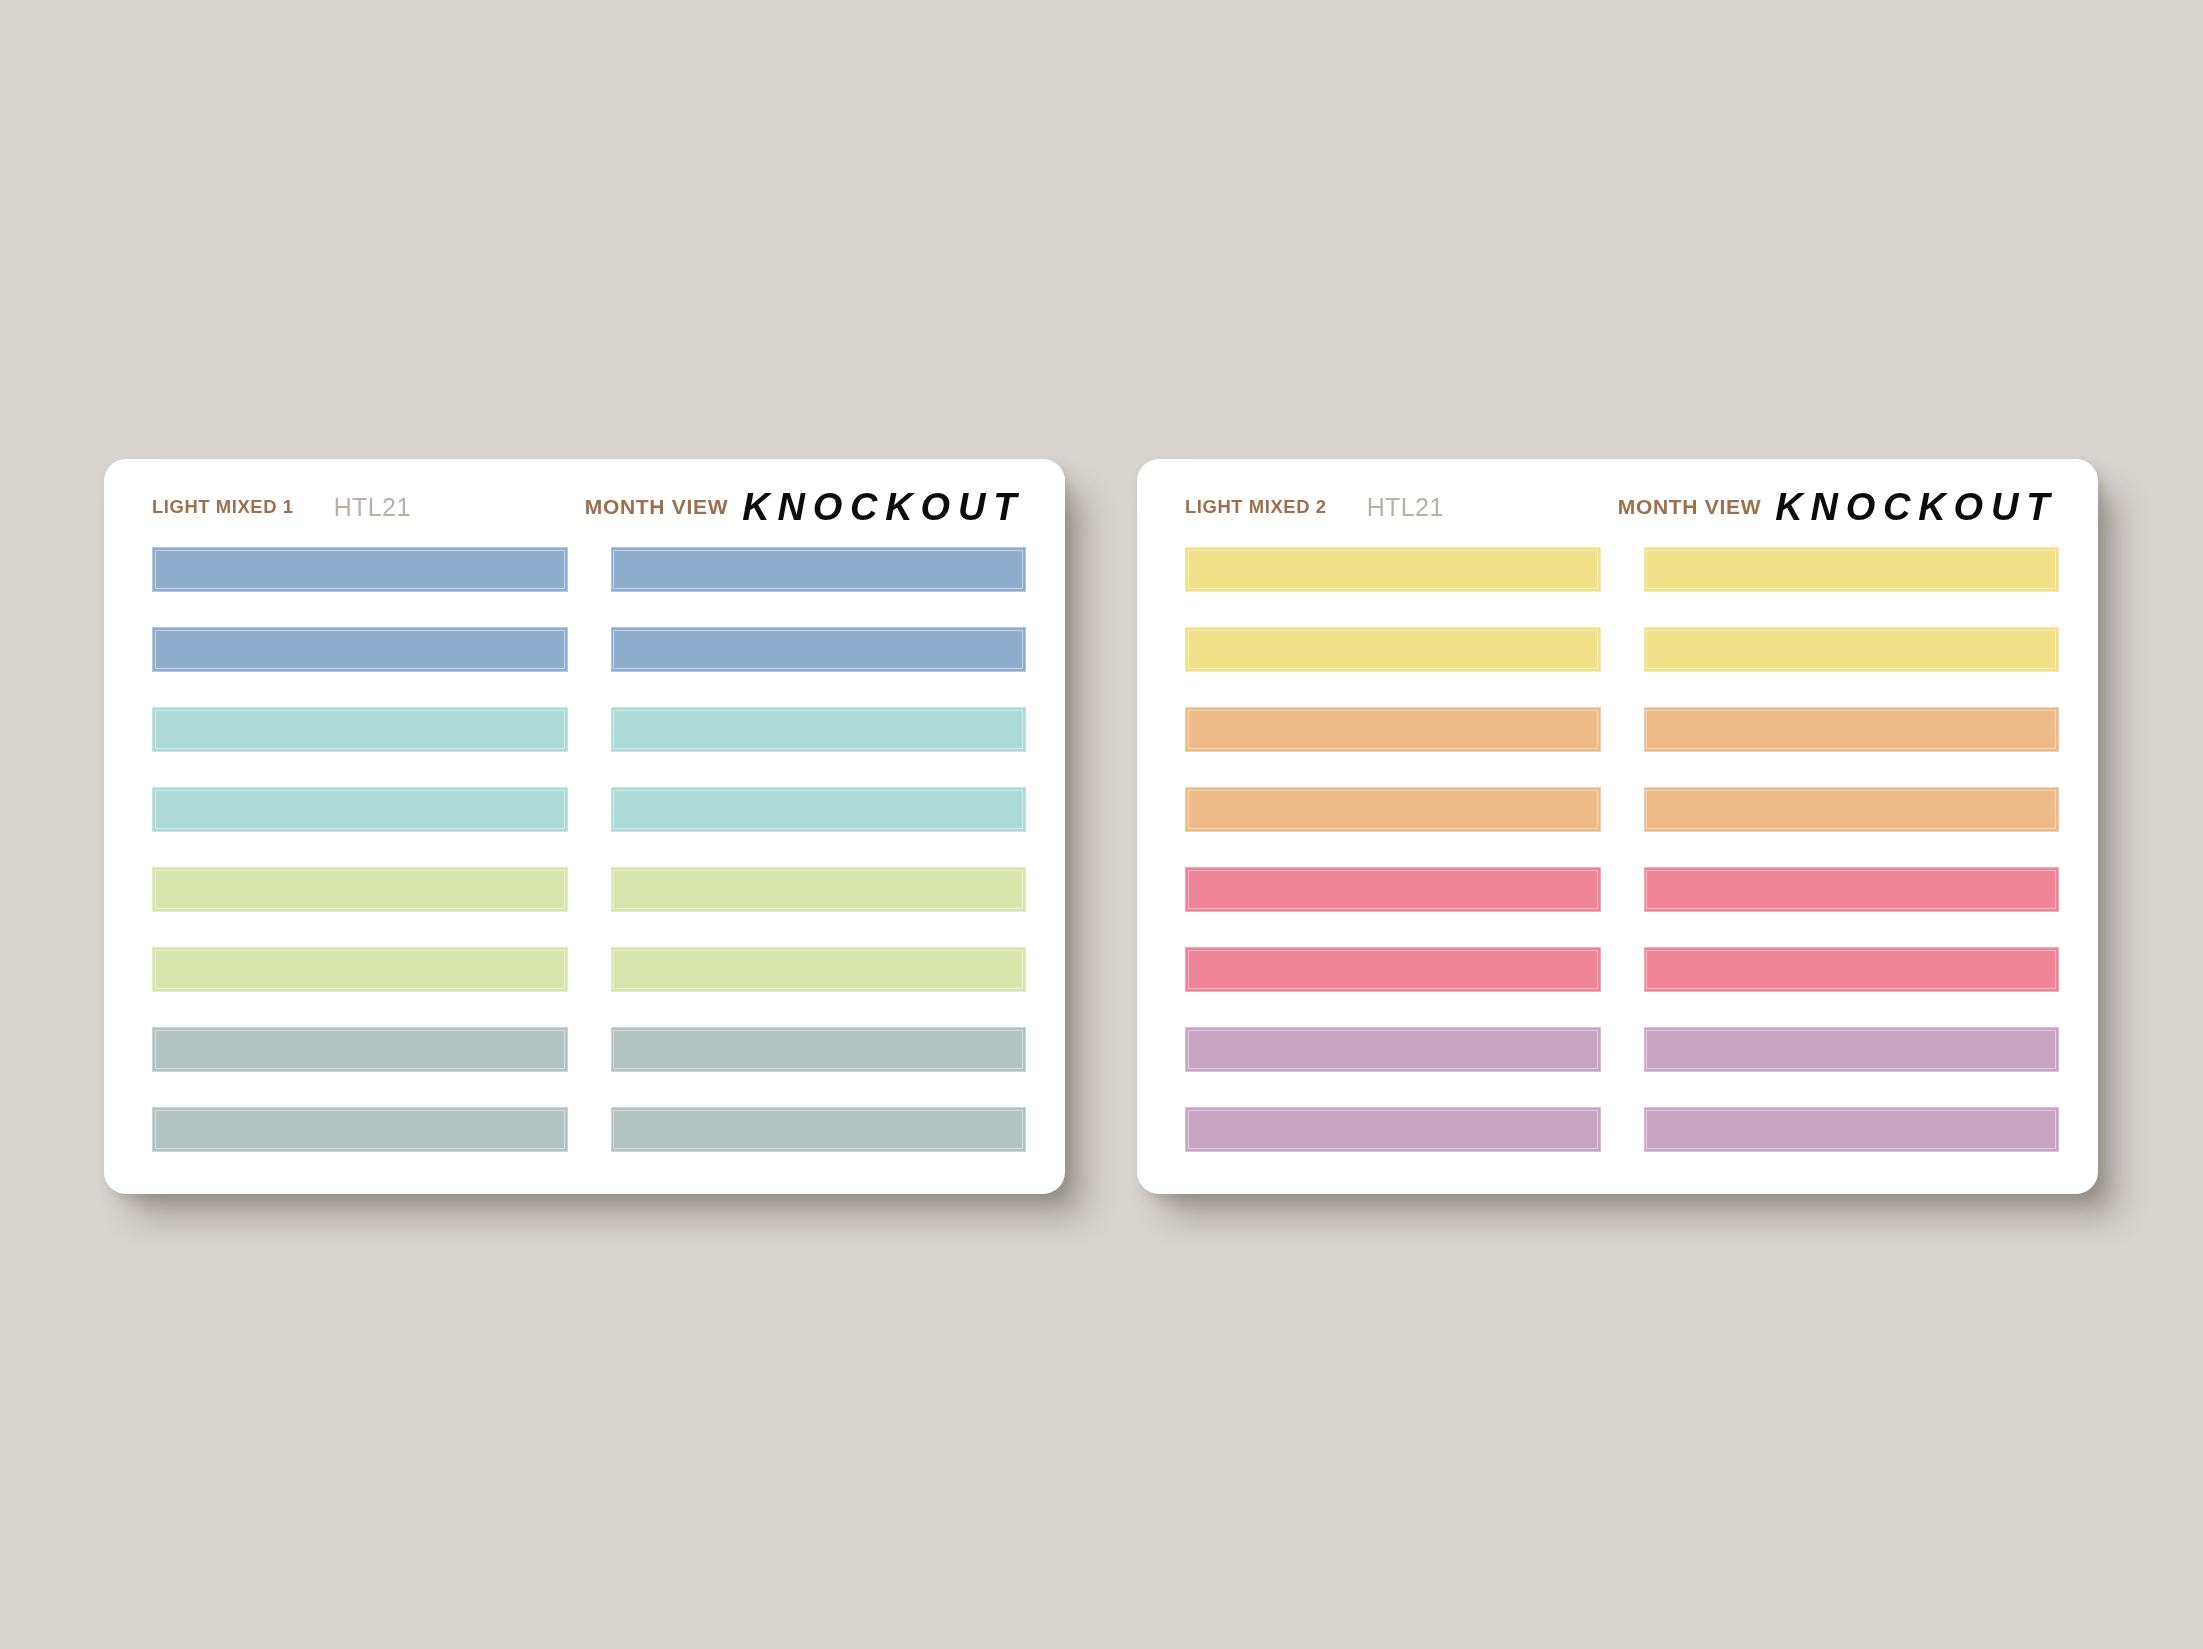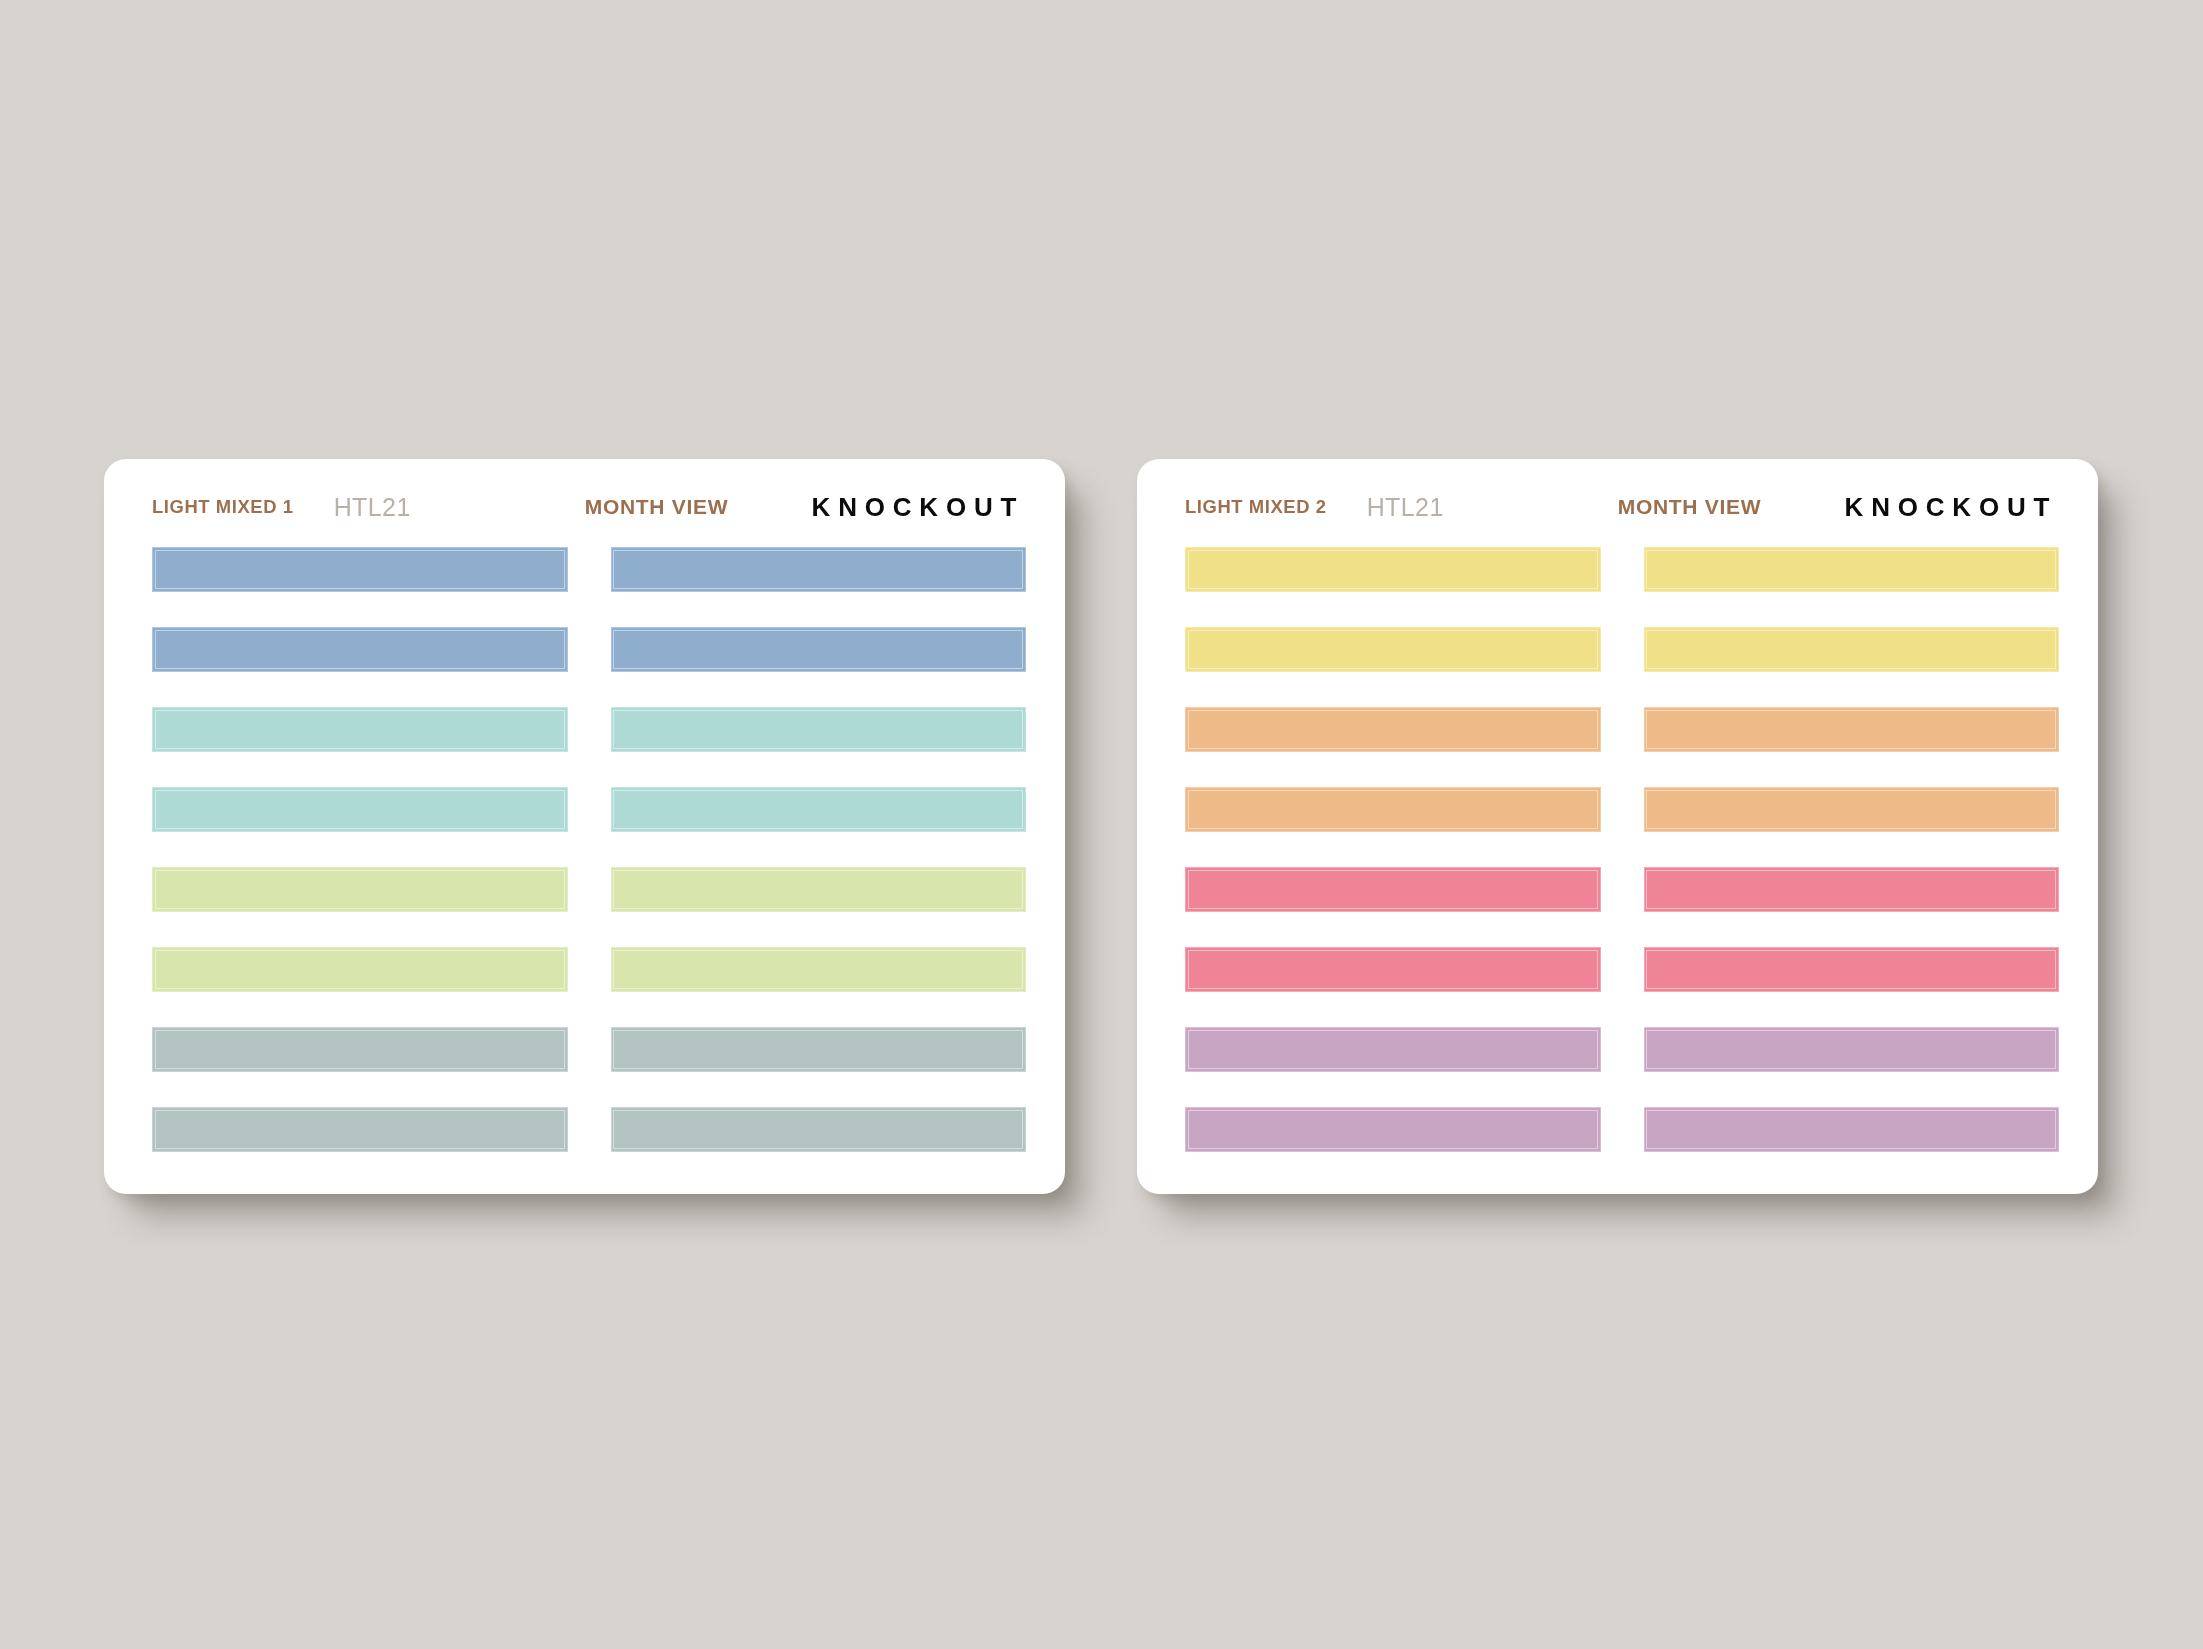--- a/index.html
+++ b/index.html
@@ -72,26 +72,27 @@
     font-size: 21px;
     font-weight: bold;
     letter-spacing: 0.7px;
     color: #9c6f4e;
     white-space: nowrap;
     margin-left: 174px;
   }
 
   .hdr-logo {
     margin-left: auto;
-    font-size: 26px;
+    font-size: 38px;
     font-weight: bold;
     letter-spacing: 7.8px;
     color: #0c0c0c;
     white-space: nowrap;
     padding-right: 1.8px;
+    font-style: italic;
   }
 
   
   .sticker-grid {
     position: absolute;
     left: 48px;
     top: 88px;
     right: 39px;
     bottom: 37px;
     display: flex;

